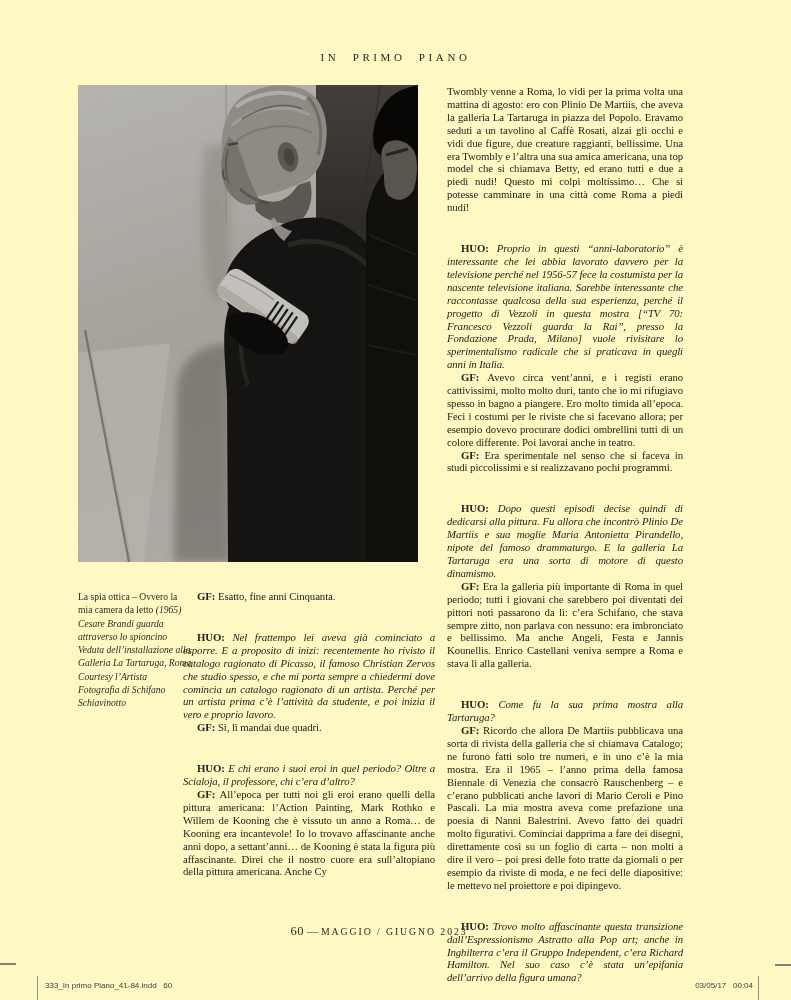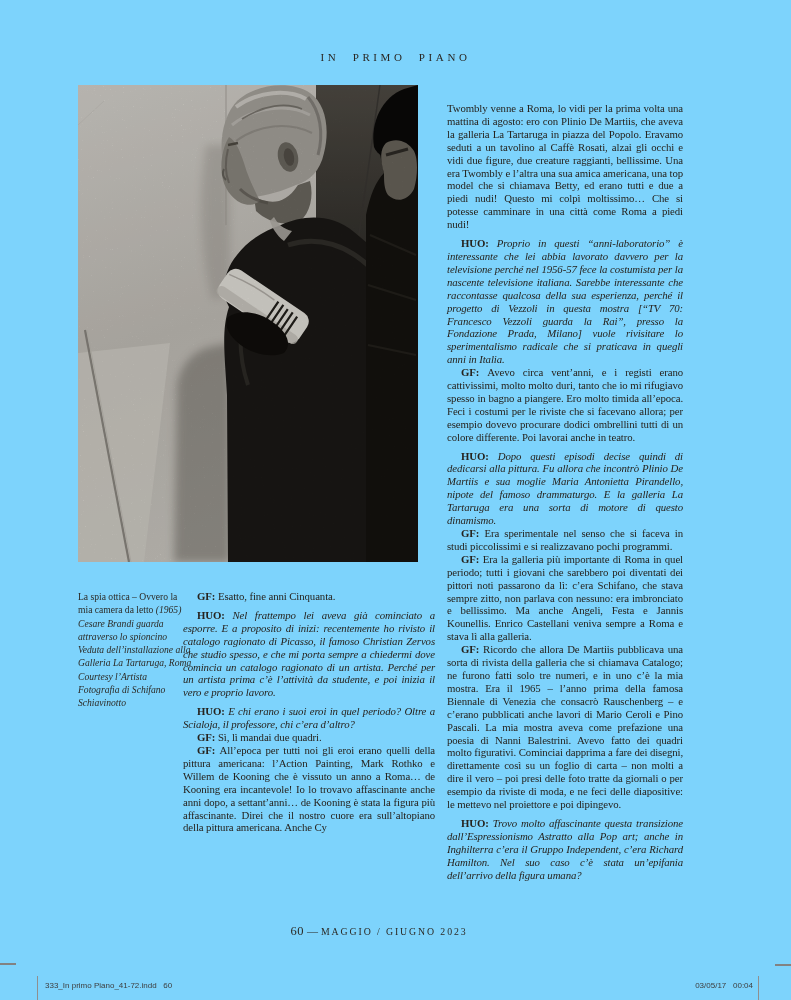--- a/index.html
+++ b/index.html
@@ -1,34 +1,34 @@
 <!DOCTYPE html>
 <html><head>
 <meta charset="utf-8">
 <style>
   html,body { margin:0; padding:0; background:#ffffff; }
-  .page { position:relative; width:791px; height:1000px; background:#7dd3fc; overflow:hidden;
+  .page { position:relative; width:791px; height:1000px; background:#fef9c3; overflow:hidden;
           font-family:"Liberation Serif", serif; color:#221f1b; }
 
   .runninghead { position:absolute; top:51px; left:0; width:100%; text-align:center;
                  font-size:11px; letter-spacing:3.6px; word-spacing:7px; color:#2a2824; }
 
   .photo { position:absolute; left:78px; top:85px; width:340px; height:477px; margin:0; }
 
   .caption { position:absolute; left:78px; top:590px; width:114px;
              font-size:9.6px; line-height:13.3px; color:#2c2a25; }
   .cap-line { margin:0; }
   .cap-it { font-style:italic; }
 
   .col { position:absolute; text-align:justify; font-size:10.8px; line-height:12.9px;
          letter-spacing:-0.1px; color:#26231e; }
   .col2 { left:183px; top:590px; width:252px; }
-  .col3 { left:447px; top:102px;  width:236px; }
+  .col3 { left:447px; top:85px;  width:236px; }
   .para { margin:0; text-indent:14px; }
-  .para.gap { margin-top:6px; }
+  .para.gap { margin-top:28px; }
   .para.noindent { text-indent:0; }
   .para.italic { font-style:italic; }
   .speaker { font-weight:bold; font-style:normal; }
 
   .footer { position:absolute; top:921px; left:78px; width:602px; text-align:center; color:#2c2a25; }
   .footer .pgnum { font-size:12.5px; letter-spacing:0.5px; }
   .footer .dash  { font-size:11px; padding:0 3px; }
   .footer .issue { font-size:9.8px; letter-spacing:1.9px; }
 
   .printtext { position:absolute; font-family:"Liberation Sans", sans-serif;
@@ -128,37 +128,38 @@
       <div class="cap-line"><span class="">La spia ottica – Ovvero la mia camera da letto </span><span class="cap-it">(1965)</span></div>
       <div class="cap-line"><span class="cap-it">Cesare Brandi guarda attraverso lo spioncino</span></div>
       <div class="cap-line"><span class="cap-it">Veduta dell’installazione alla Galleria La Tartaruga, Roma</span></div>
       <div class="cap-line"><span class="cap-it">Courtesy l’Artista</span></div>
       <div class="cap-line"><span class="cap-it">Fotografia di Schifano Schiavinotto</span></div>
     </div>
 
   <div class="col col2" id="col-middle">
       <p class="para roman"><span class="speaker">GF: </span>Esatto, fine anni Cinquanta.</p>
       <p class="para italic gap"><span class="speaker">HUO: </span>Nel frattempo lei aveva già cominciato a esporre. E a proposito di inizi: recentemente ho rivisto il catalogo ragionato di Picasso, il famoso Christian Zervos che studio spesso, e che mi porta sempre a chiedermi dove comincia un catalogo ragionato di un artista. Perché per un artista prima c’è l’attività da studente, e poi inizia il vero e proprio lavoro.</p>
+      <p class="para roman"><span class="speaker">GF: </span>Sì, lì mandai due quadri.</p>
       <p class="para italic gap"><span class="speaker">HUO: </span>E chi erano i suoi eroi in quel periodo? Oltre a Scialoja, il professore, chi c’era d’altro?</p>
-      <p class="para roman"><span class="speaker">GF: </span>Sì, lì mandai due quadri.</p>
       <p class="para roman"><span class="speaker">GF: </span>All’epoca per tutti noi gli eroi erano quelli della pittura americana: l’Action Painting, Mark Rothko e Willem de Kooning che è vissuto un anno a Roma… de Kooning era incantevole! Io lo trovavo affascinante anche anni dopo, a settant’anni… de Kooning è stata la figura più affascinante. Direi che il nostro cuore era sull’altopiano della pittura americana. Anche Cy</p>
     </div>
   <div class="col col3" id="col-right">
       <p class="para roman noindent">Twombly venne a Roma, lo vidi per la prima volta una mattina di agosto: ero con Plinio De Martiis, che aveva la galleria La Tartaruga in piazza del Popolo. Eravamo seduti a un tavolino al Caffè Rosati, alzai gli occhi e vidi due figure, due creature raggianti, bellissime. Una era Twombly e l’altra una sua amica americana, una top model che si chiamava Betty, ed erano tutti e due a piedi nudi! Questo mi colpì moltissimo… Che si potesse camminare in una città come Roma a piedi nudi!</p>
       <p class="para italic gap"><span class="speaker">HUO: </span>Proprio in questi “anni-laboratorio” è interessante che lei abbia lavorato davvero per la televisione perché nel 1956-57 fece la costumista per la nascente televisione italiana. Sarebbe interessante che raccontasse qualcosa della sua esperienza, perché il progetto di Vezzoli in questa mostra [“TV 70: Francesco Vezzoli guarda la Rai”, presso la Fondazione Prada, Milano] vuole rivisitare lo sperimentalismo radicale che si praticava in quegli anni in Italia.</p>
       <p class="para roman"><span class="speaker">GF: </span>Avevo circa vent’anni, e i registi erano cattivissimi, molto molto duri, tanto che io mi rifugiavo spesso in bagno a piangere. Ero molto timida all’epoca. Feci i costumi per le riviste che si facevano allora; per esempio dovevo procurare dodici ombrellini tutti di un colore differente. Poi lavorai anche in teatro.</p>
+      <p class="para roman"><span class="speaker">GF: </span>Era sperimentale nel senso che si faceva in studi piccolissimi e si realizzavano pochi programmi.</p>
       <p class="para italic gap"><span class="speaker">HUO: </span>Dopo questi episodi decise quindi di dedicarsi alla pittura. Fu allora che incontrò Plinio De Martiis e sua moglie Maria Antonietta Pirandello, nipote del famoso drammaturgo. E la galleria La Tartaruga era una sorta di motore di questo dinamismo.</p>
-      <p class="para roman"><span class="speaker">GF: </span>Era sperimentale nel senso che si faceva in studi piccolissimi e si realizzavano pochi programmi.</p>
       <p class="para roman"><span class="speaker">GF: </span>Era la galleria più importante di Roma in quel periodo; tutti i giovani che sarebbero poi diventati dei pittori noti passarono da lì: c’era Schifano, che stava sempre zitto, non parlava con nessuno: era imbronciato e bellissimo. Ma anche Angeli, Festa e Jannis Kounellis. Enrico Castellani veniva sempre a Roma e stava lì alla galleria.</p>
+      <p class="para italic gap"><span class="speaker">HUO: </span>Come fu la sua prima mostra alla Tartaruga?</p>
       <p class="para roman"><span class="speaker">GF: </span>Ricordo che allora De Martiis pubblicava una sorta di rivista della galleria che si chiamava Catalogo; ne furono fatti solo tre numeri, e in uno c’è la mia mostra. Era il 1965 – l’anno prima della famosa Biennale di Venezia che consacrò Rauschenberg – e c’erano pubblicati anche lavori di Mario Ceroli e Pino Pascali. La mia mostra aveva come prefazione una poesia di Nanni Balestrini. Avevo fatto dei quadri molto figurativi. Cominciai dapprima a fare dei disegni, direttamente così su un foglio di carta – non molti a dire il vero – poi presi delle foto tratte da giornali o per esempio da riviste di moda, e ne feci delle diapositive: le mettevo nel proiettore e poi dipingevo.</p>
       <p class="para italic gap"><span class="speaker">HUO: </span>Trovo molto affascinante questa transizione dall’Espressionismo Astratto alla Pop art; anche in Inghilterra c’era il Gruppo Independent, c’era Richard Hamilton. Nel suo caso c’è stata un’epifania dell’arrivo della figura umana?</p>
     </div>
 
   <div class="footer"><span class="pgnum">60</span><span class="dash">—</span><span class="issue">MAGGIO / GIUGNO 2023</span></div>
 
   <div class="cropdash cd-left"></div>
   <div class="cropdash cd-right"></div>
   <div class="printline pl-left"></div>
   <div class="printline pl-right"></div>
-  <div class="printtext print-left">333_In primo Piano_41-72.indd   60</div>
+  <div class="printtext print-left">333_In primo Piano_41-84.indd   60</div>
   <div class="printtext print-right">03/05/17   00:04</div>
 
 </div>
 
 </body></html>

